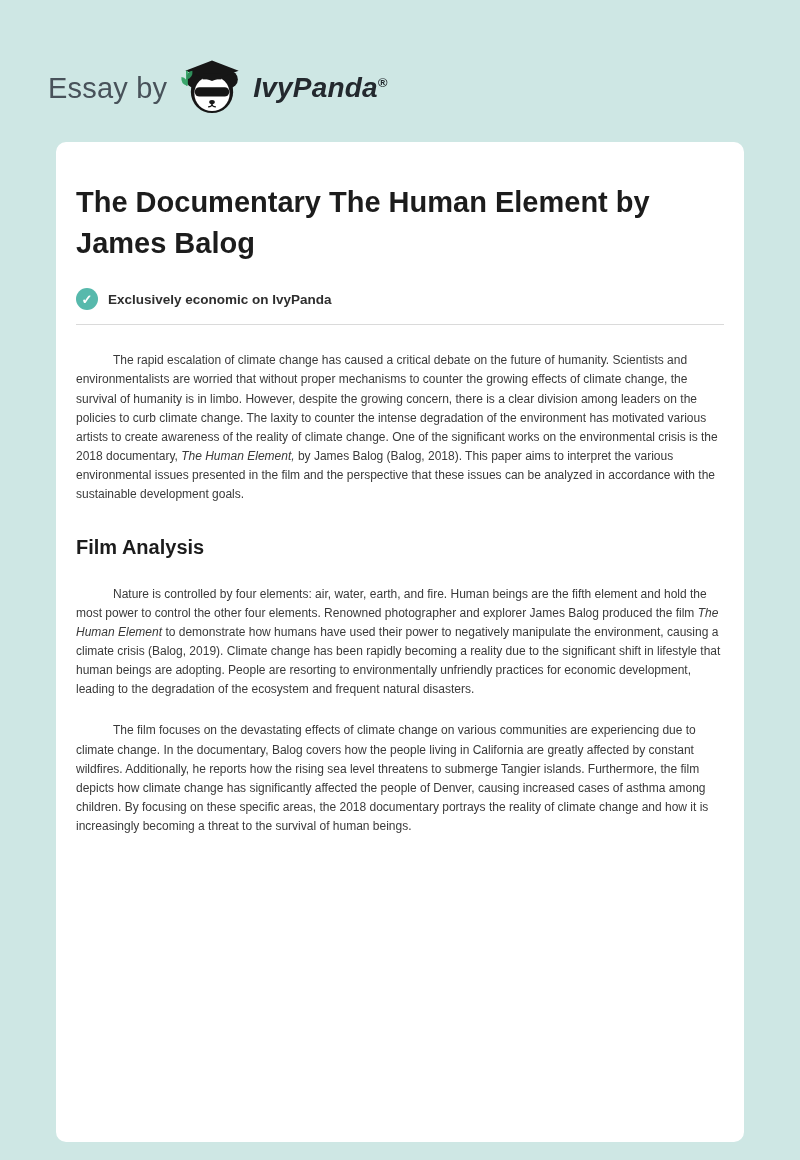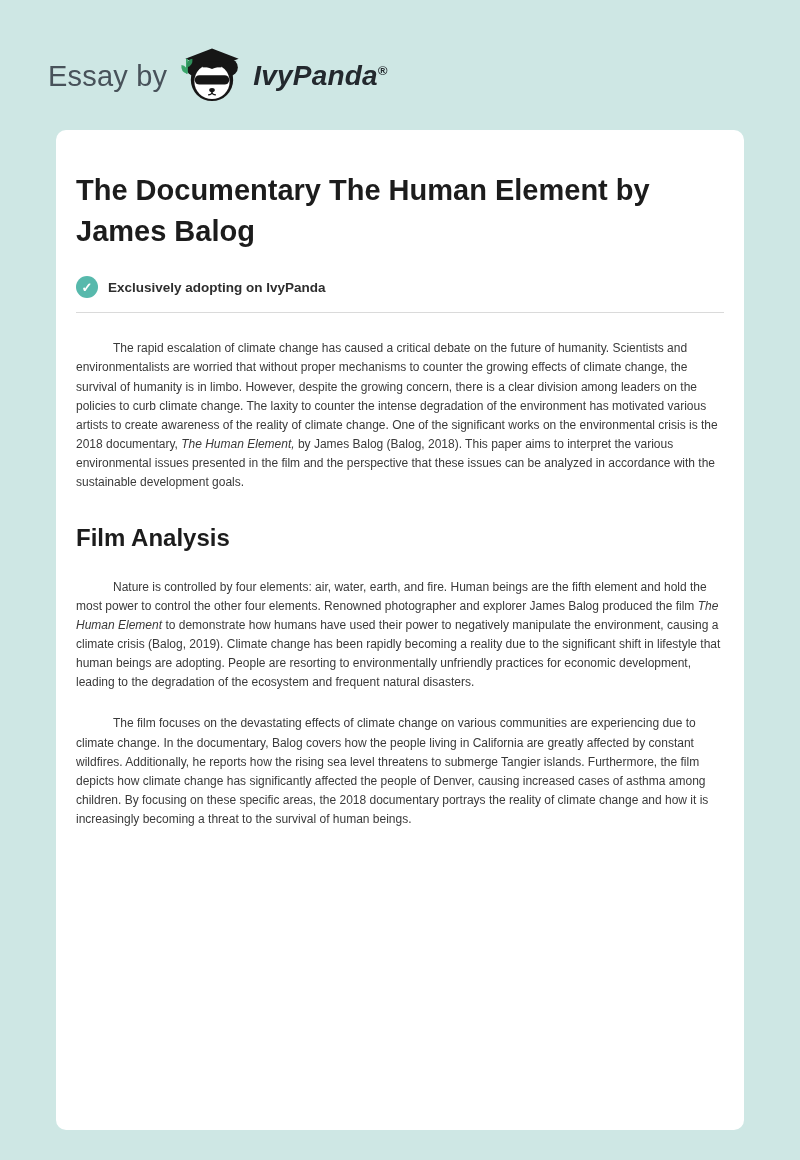--- a/index.html
+++ b/index.html
@@ -12,21 +12,21 @@
     width: 800px;
     height: 1160px;
     background: #cee7e4;
     box-sizing: border-box;
     overflow: hidden;
   }
   
   .header {
     display: flex;
     align-items: center;
-    padding: 40px 0 0 48px;
+    padding: 52px 0 0 48px;
     gap: 12px;
     height: 72px;
   }
   .header-prefix {
     font-size: 29px;
     color: #48525a;
     letter-spacing: 0.2px;
   }
   .logo {
     display: flex;
@@ -95,21 +95,21 @@
   }
   .para {
     font-size: 12px;
     line-height: 1.59;
     color: #3a3a3a;
     text-indent: 37px;
     margin: 0 0 22px 0;
   }
   .para .em { font-style: italic; }
   .section-heading {
-    font-size: 24px;
+    font-size: 20px;
     font-weight: bold;
     color: #1c1c1c;
     margin: 32px 0 26px 0;
   }
 </style>
 </head>
 <body>
 
 <div class="page">
 
@@ -142,21 +142,21 @@
       <span class="brand"><span>IvyPanda</span><sup>®</sup></span>
     </span>
   </div>
 
   <div class="card">
 
     <h1 class="title">The Documentary The Human Element by James Balog</h1>
 
     <div class="badge-row">
       <span class="check-circle">✓</span>
-      <span class="badge-text">Exclusively adopting on IvyPanda</span>
+      <span class="badge-text">Exclusively economic on IvyPanda</span>
     </div>
 
     <hr class="divider">
 
     <p class="para"><span>The rapid escalation of climate change has caused a critical debate on the future of humanity. Scientists and environmentalists are worried that without proper mechanisms to counter the growing effects of climate change, the survival of humanity is in limbo. However, despite the growing concern, there is a clear division among leaders on the policies to curb climate change. The laxity to counter the intense degradation of the environment has motivated various artists to create awareness of the reality of climate change. One of the significant works on the environmental crisis is the 2018 documentary, </span><span class="em">The Human Element,</span><span> by James Balog (Balog, 2018). This paper aims to interpret the various environmental issues presented in the film and the perspective that these issues can be analyzed in accordance with the sustainable development goals.</span></p>
 
     <h2 class="section-heading">Film Analysis</h2>
 
     <p class="para"><span>Nature is controlled by four elements: air, water, earth, and fire. Human beings are the fifth element and hold the most power to control the other four elements. Renowned photographer and explorer James Balog produced the film </span><span class="em">The Human Element</span><span> to demonstrate how humans have used their power to negatively manipulate the environment, causing a climate crisis (Balog, 2019). Climate change has been rapidly becoming a reality due to the significant shift in lifestyle that human beings are adopting. People are resorting to environmentally unfriendly practices for economic development, leading to the degradation of the ecosystem and frequent natural disasters.</span></p>
 

